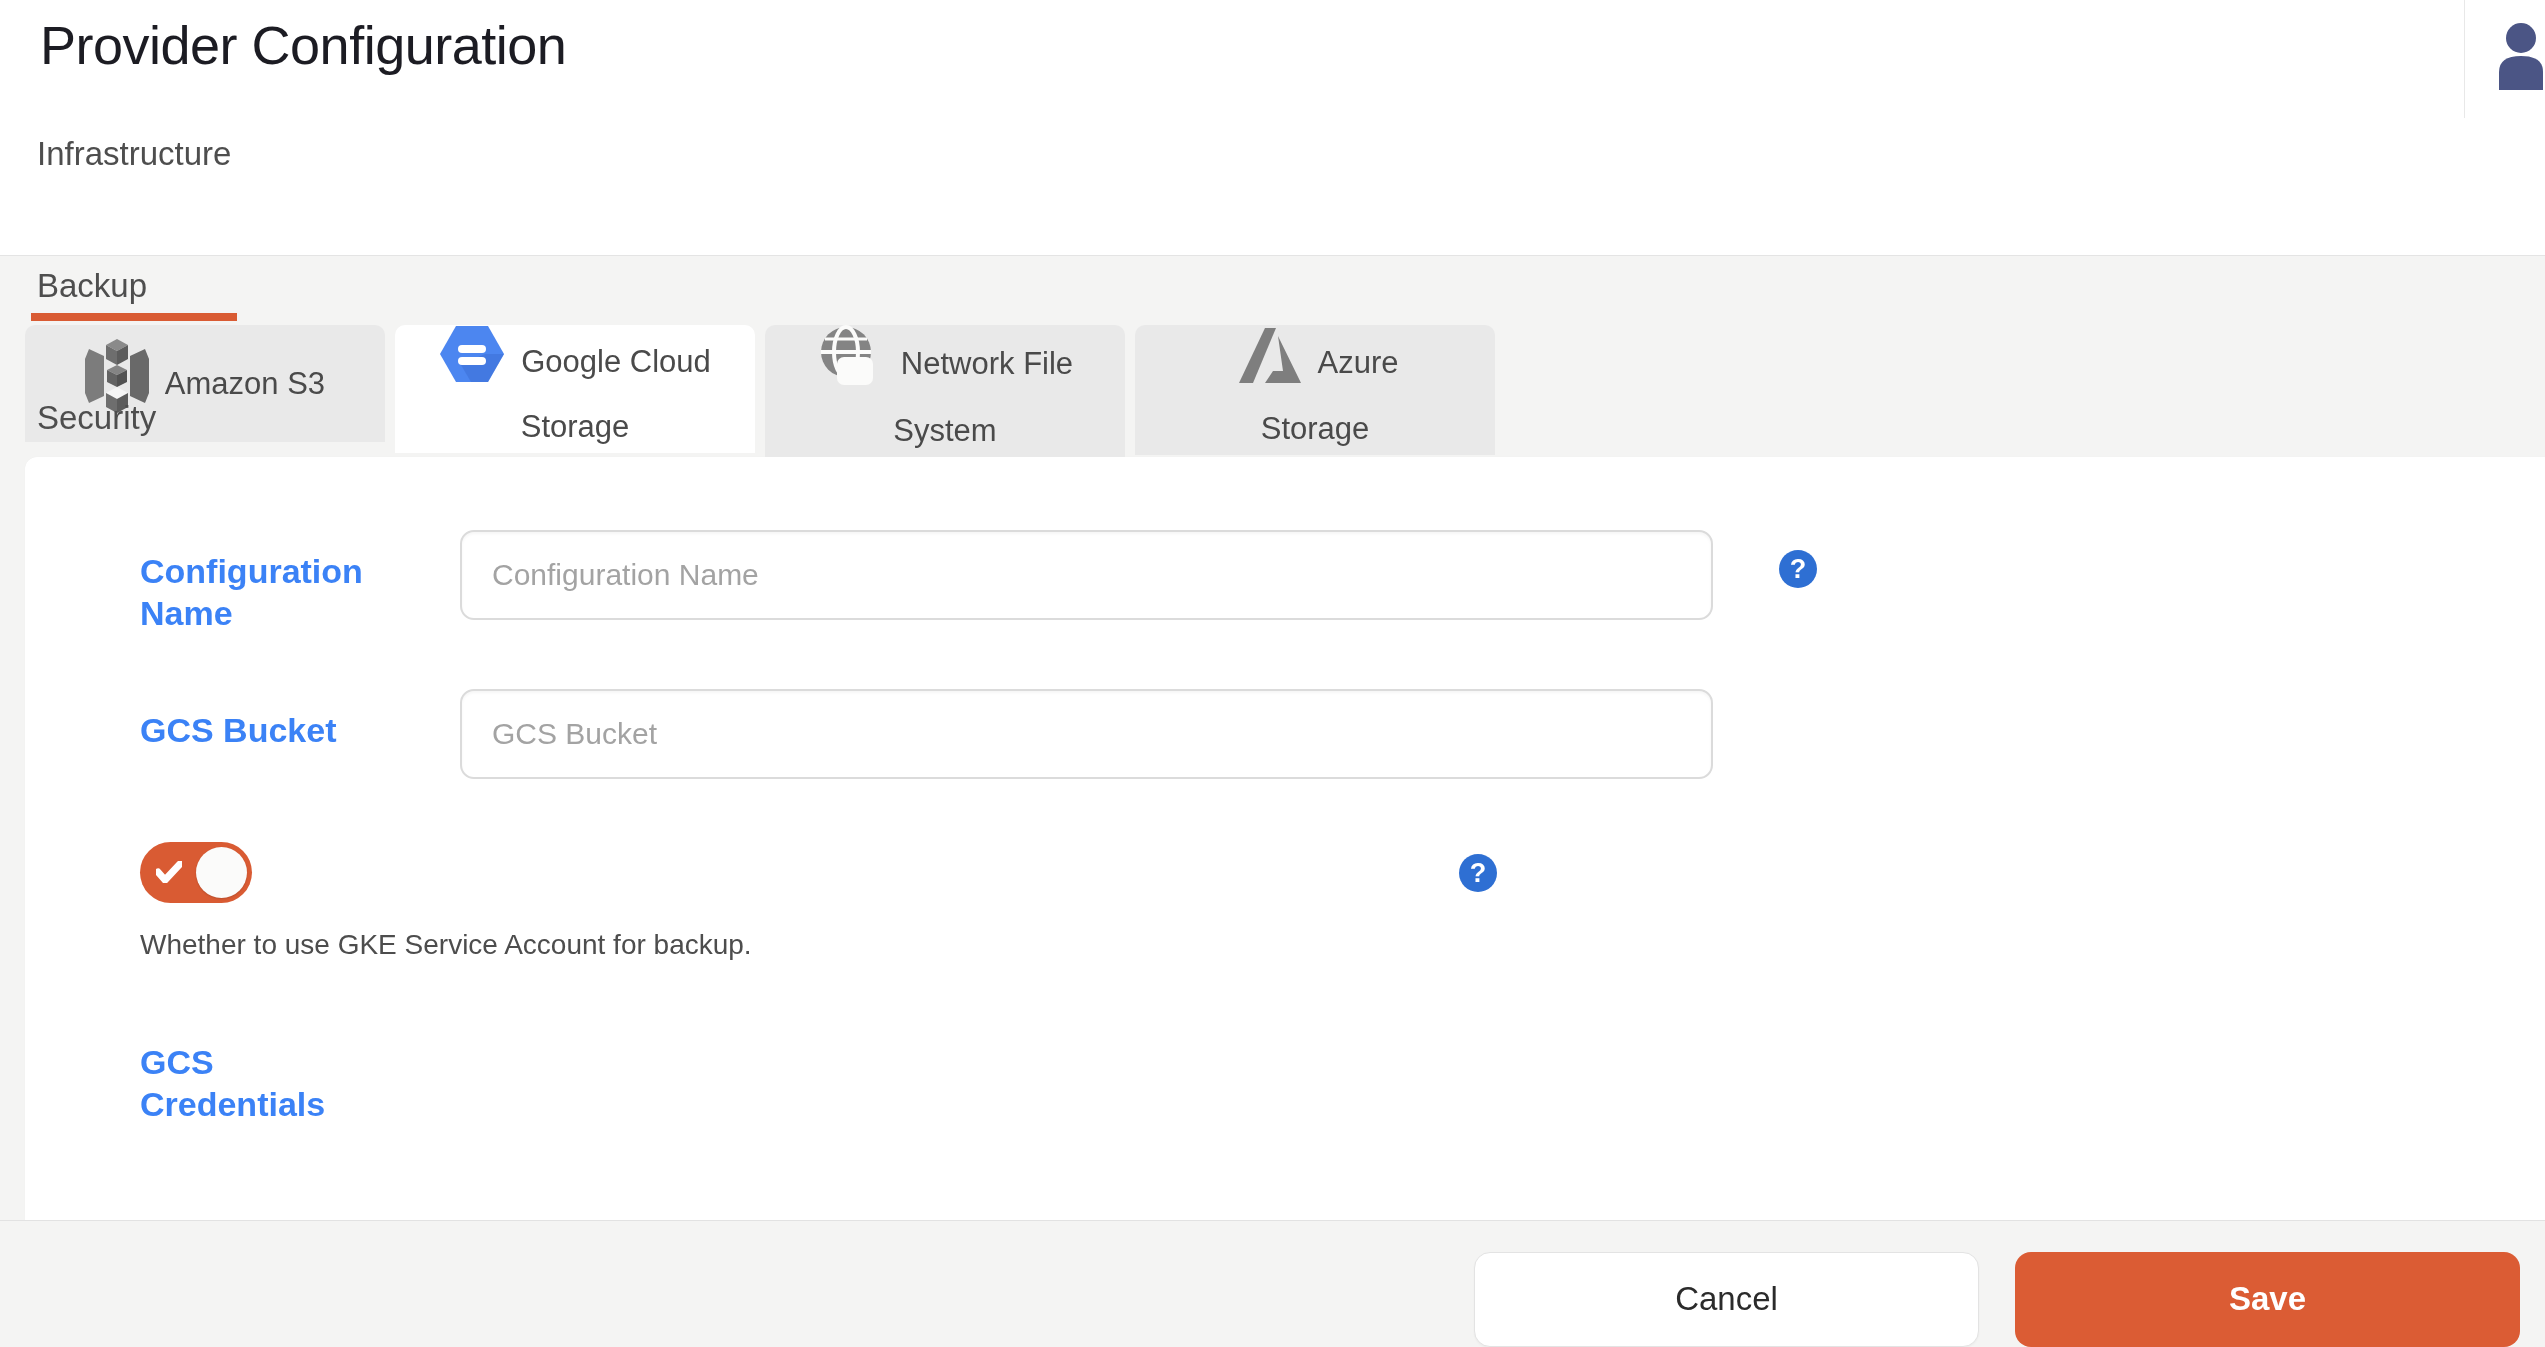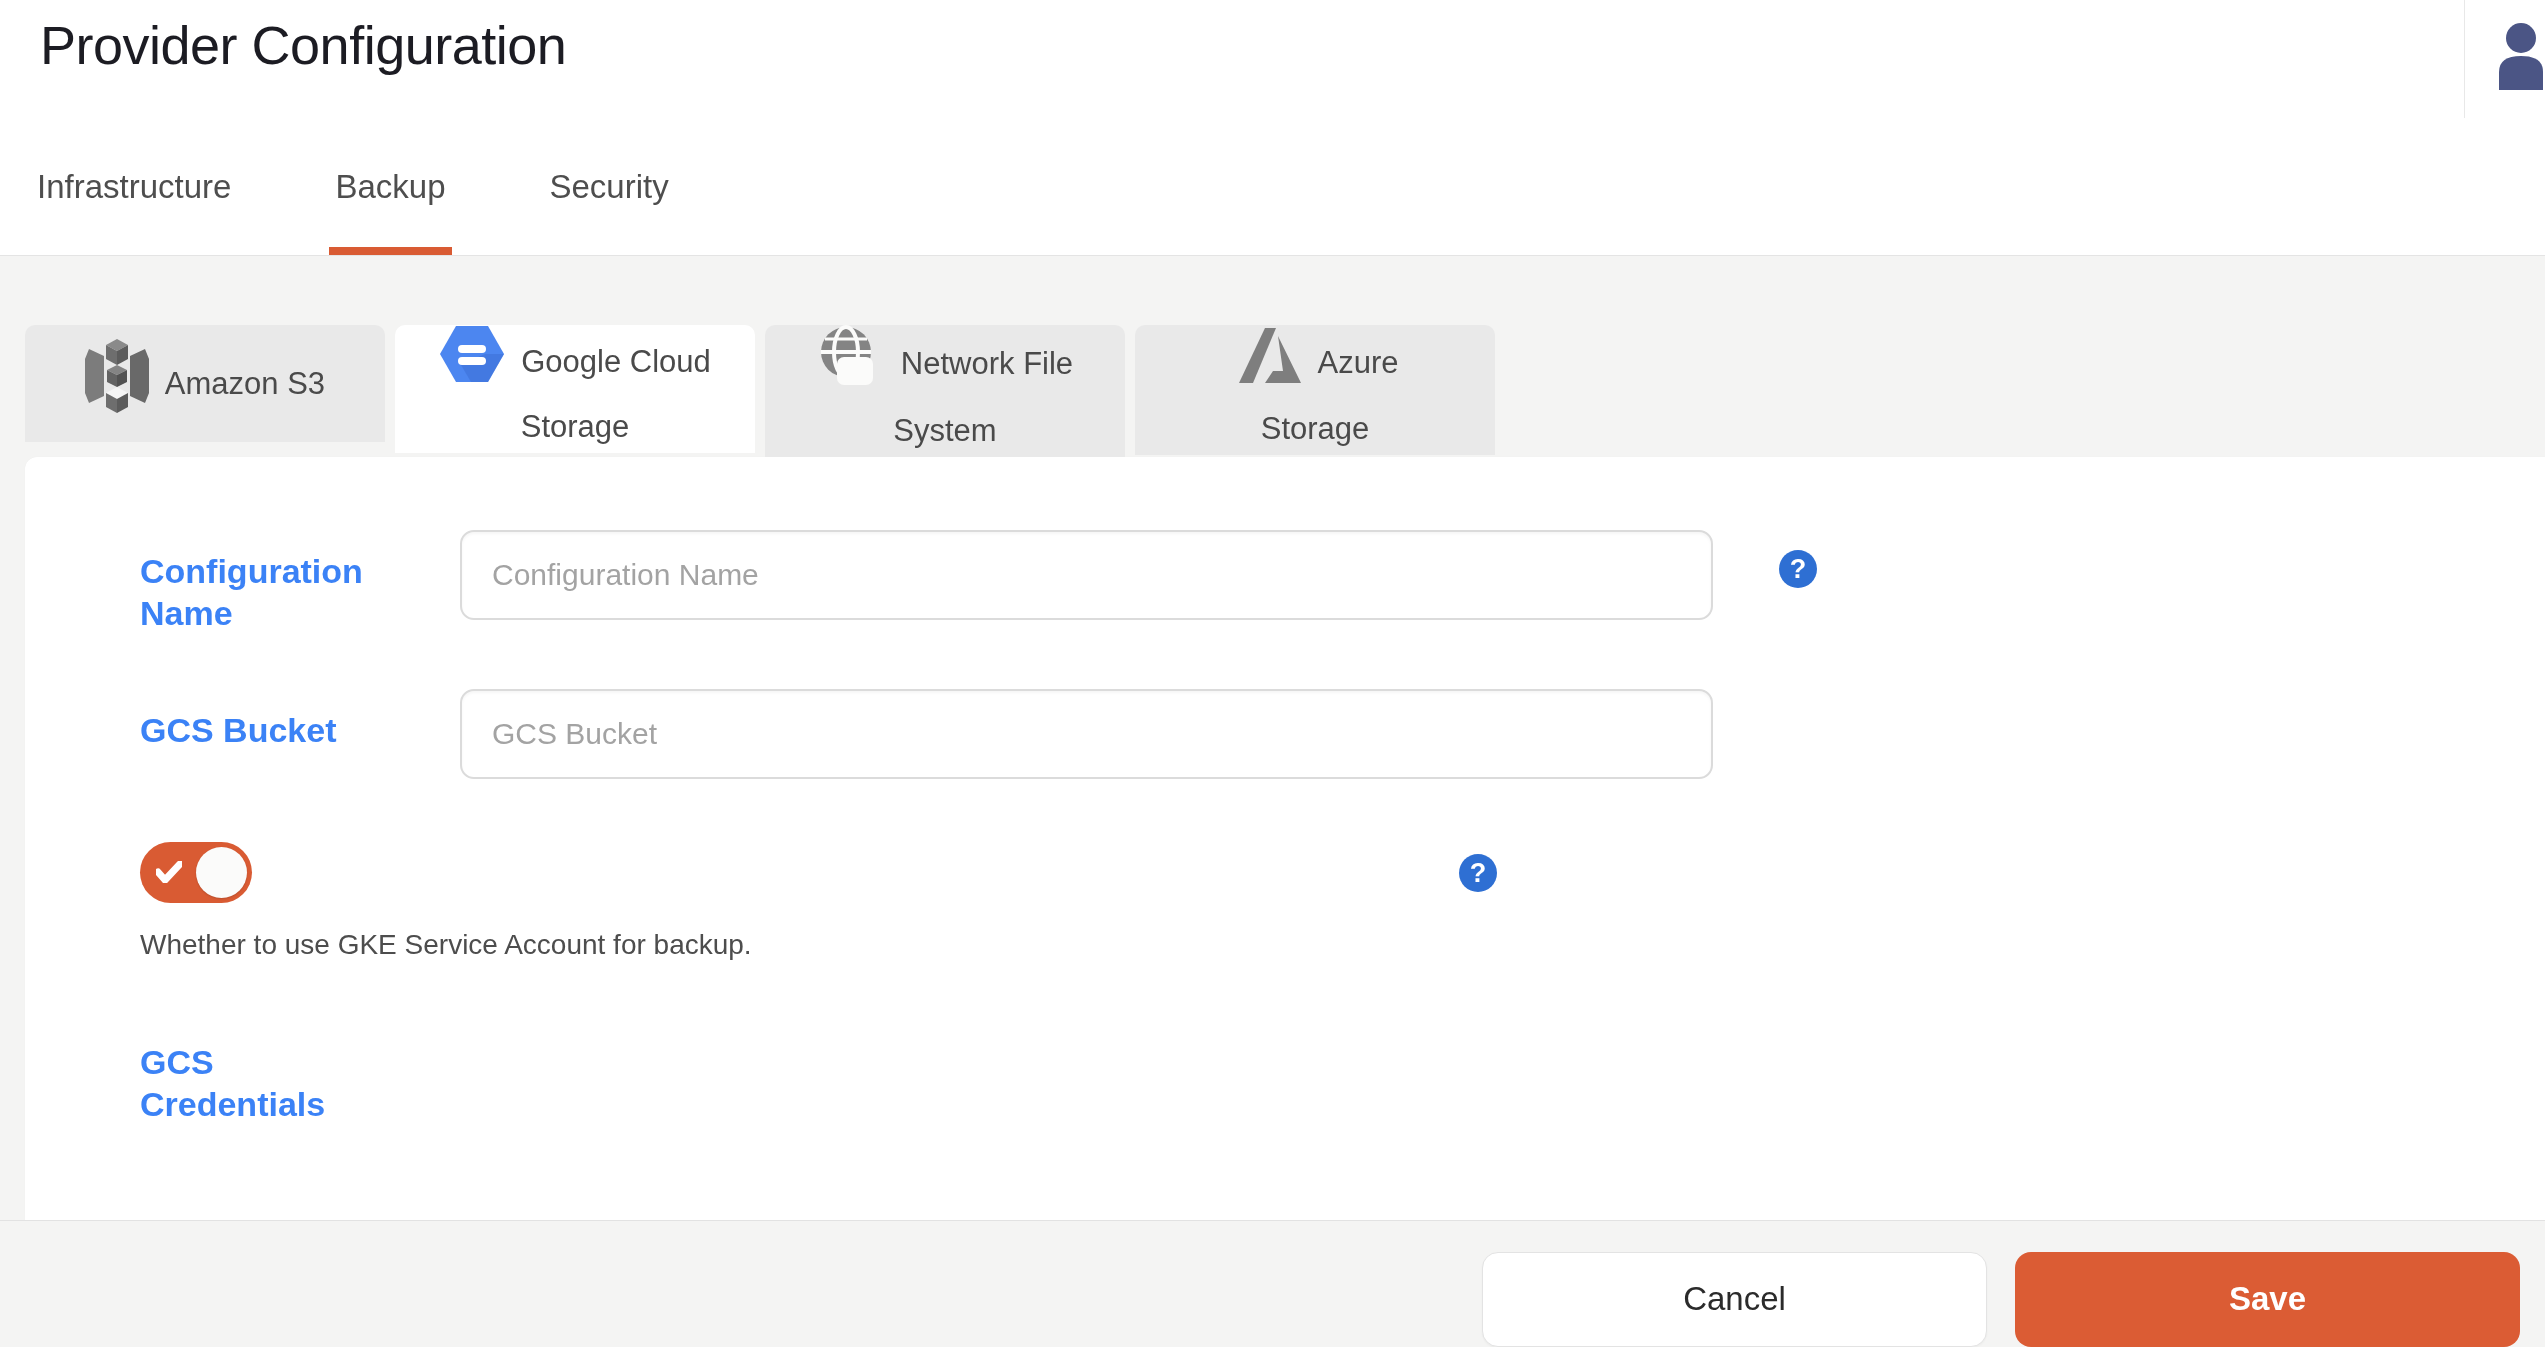--- a/index.html
+++ b/index.html
@@ -4,21 +4,21 @@
 <style>
   * { margin:0; padding:0; box-sizing:border-box; }
   html,body { width:2545px; height:1347px; overflow:hidden; }
   body { font-family:"Liberation Sans", sans-serif; background:#F4F4F3; }
 
   
   .header { position:relative; height:256px; background:#ffffff; border-bottom:1px solid #E4E4E4; }
   .page-title { position:absolute; left:40px; top:14px; font-size:54px; font-weight:normal; color:#1C1C23; letter-spacing:-0.5px; }
   .header-divider { position:absolute; right:80px; top:0; width:1px; height:118px; background:#E8E8E8; }
   .user-icon { position:absolute; right:-12px; top:22px; width:66px; height:68px; }
-  .htabs { position:absolute; left:37px; bottom:0; height:120px; display:flex; gap:104px; }
+  .htabs { position:absolute; left:37px; bottom:0; height:120px; display:flex; gap:78px;flex-direction:column; }
   .htab { position:relative; display:flex; align-items:center; height:100%; padding-bottom:16px;
           font-size:33px; color:#4E4E4E; cursor:pointer; }
   .htab-underline { position:absolute; left:-6px; right:-6px; bottom:0; height:8px; background:#D95B33; }
 
   
   .ptabs { display:flex; gap:10px; margin:69px 0 0 25px; }
   .ptab { width:360px; height:117px; display:table; background:#E9E9E9; border-radius:10px 10px 0 0; cursor:pointer; }
   .ptab.active { background:#ffffff; }
   .ptab-cell { display:table-cell; vertical-align:middle; text-align:center;
                font-size:31px; line-height:52px; color:#4A4A4A; padding:0 10px; }
@@ -42,21 +42,21 @@
 
   
   .toggle { position:relative; width:112px; height:61px; background:#D95B33; border-radius:31px;
             cursor:pointer; margin-top:8px; }
   .toggle-check { position:absolute; left:16px; top:19px; }
   .toggle-knob { position:absolute; right:5px; top:5px; width:51px; height:51px; background:#FBFBFA;
                  border-radius:50%; box-shadow:0 1px 2px rgba(0,0,0,0.15); }
   .helper-text { margin-top:26px; font-size:28px; color:#4D4D4D; }
 
   
-  .footer { border-top:1px solid #E2E2E2; padding:31px 25px 0 7px; display:flex; justify-content:flex-end; gap:28px; }
+  .footer { border-top:1px solid #E2E2E2; padding:31px 25px 0 7px; display:flex; justify-content:flex-end; gap:36px; }
   .btn { width:505px; height:95px; border-radius:16px; font-family:"Liberation Sans", sans-serif;
          font-size:33px; display:flex; align-items:center; justify-content:center; cursor:pointer; }
   .btn-cancel { background:#ffffff; border:1px solid #E3E3E3; color:#2B2B2B; box-shadow:0 1px 2px rgba(0,0,0,0.04); }
   .btn-save { background:#DB5C34; border:none; color:#ffffff; font-weight:bold; }
 </style>
 </head>
 <body>
 
 <div class="header">
   <div class="page-title">Provider Configuration</div>

